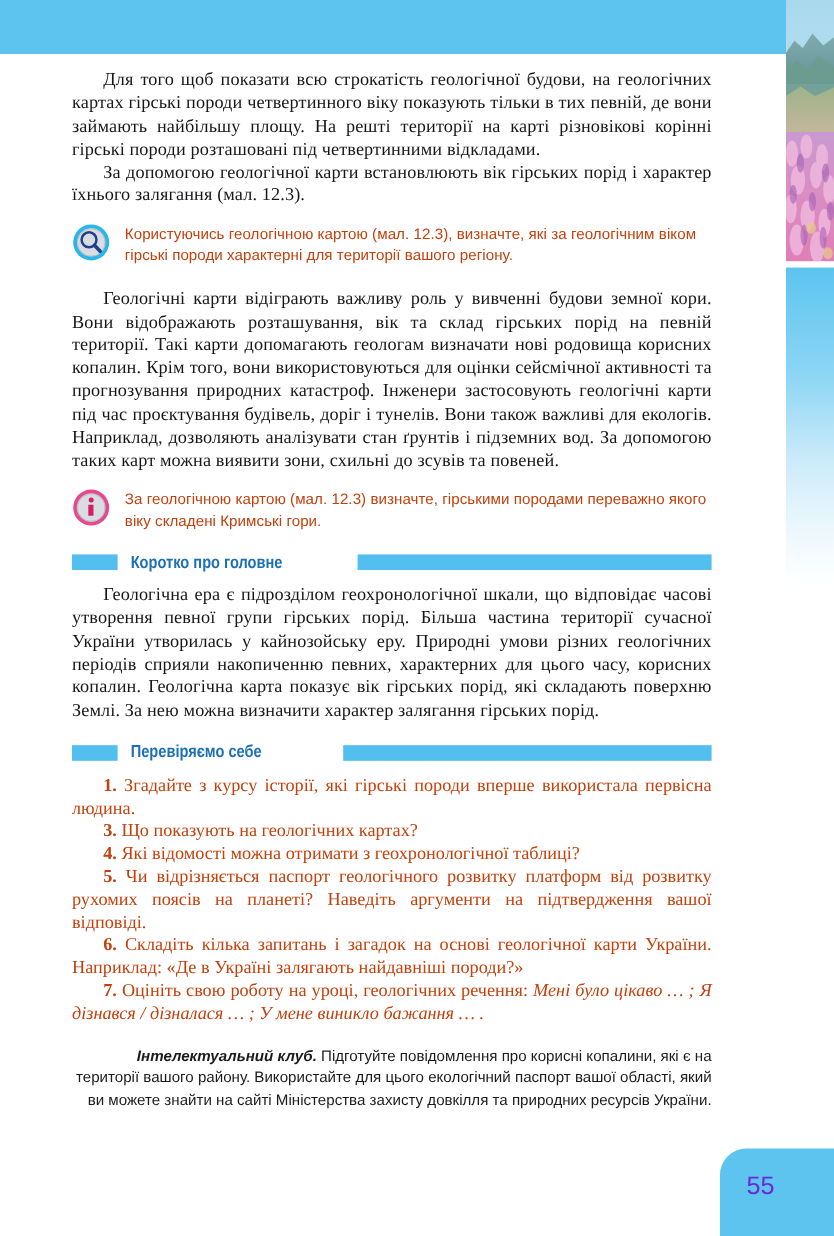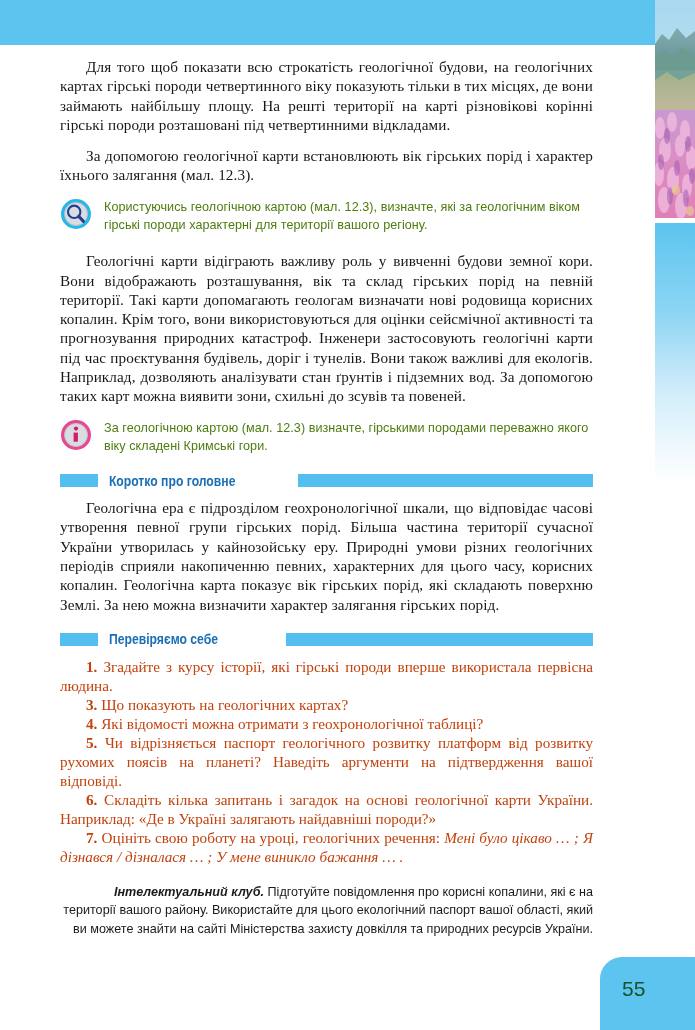--- a/index.html
+++ b/index.html
@@ -44,21 +44,21 @@
     background: #5cc4ef;
     border-top-left-radius: 22px;
     color: #111111;
   }
   .page-number-box .num {
     position: absolute;
     left: 22px; top: 20px;
     font-family: "Liberation Sans", sans-serif;
     font-size: 21px;
     font-weight: 400;
-    color: #14532d;
+    color: #6d28d9;
   }
 
   
   .content {
     position: absolute;
     left: 60px;
     top: 57px;
     width: 533px;
   }
 
@@ -66,37 +66,37 @@
     margin: 0;
     font-size: 15.2px;
     line-height: 1.27;
     text-align: justify;
     text-indent: 26px;
     color: #17171a;
     letter-spacing: 0.1px;
     -webkit-hyphens: none;
     hyphens: none;
   }
-  p.body + p.body { margin-top: 12px; }
+  p.body + p.body { margin-top: 0; }
 
   .para-gap { height: 13px; }
   .para-gap-sm { height: 9px; }
   .para-gap-lg { height: 17px; }
 
   
   .callout {
     position: relative;
     padding-left: 44px;
     min-height: 34px;
   }
   .callout .calltext {
     font-family: "Liberation Sans", "DejaVu Sans", sans-serif;
     font-size: 12.6px;
     line-height: 1.45;
-    color: #4d7c0f;
+    color: #c2410c;
     text-align: left;
     letter-spacing: 0.05px;
   }
 
   .icon-round {
     position: absolute;
     left: 0; top: 0;
     width: 32px; height: 32px;
   }
   .icon-round svg { display: block; }
@@ -215,21 +215,21 @@
       <ellipse cx="21" cy="190" rx="4" ry="5"></ellipse>
       <ellipse cx="35" cy="211" rx="4" ry="5"></ellipse>
     </g>
   </svg>
 </div>
 
 <div class="side-gradient"></div>
 
 <div class="content">
 
-  <p class="body">Для того щоб показати всю строкатість геологічної будови, на геологічних картах гірські породи четвертинного віку показують тільки в тих місцях, де вони займають найбільшу площу. На решті території на карті різновікові корінні гірські породи розташовані під четвертинними відкладами.</p>
+  <p class="body">Для того щоб показати всю строкатість геологічної будови, на геологічних картах гірські породи четвертинного віку показують тільки в тих певній, де вони займають найбільшу площу. На решті території на карті різновікові корінні гірські породи розташовані під четвертинними відкладами.</p>
   <p class="body">За допомогою геологічної карти встановлюють вік гірських порід і характер їхнього залягання (мал. 12.3).</p>
 
   <div class="para-gap"></div>
 
   <div class="callout">
     <span class="icon-round">
       <svg width="32" height="32" viewBox="0 0 32 32" xmlns="http://www.w3.org/2000/svg">
         <circle cx="16" cy="16" r="15" fill="#29b6e8"></circle>
         <circle cx="16" cy="16" r="11.5" fill="#d9dde2"></circle>
         <circle cx="16" cy="16" r="11.5" fill="none" stroke="#b9c0c8" stroke-width="1"></circle>

